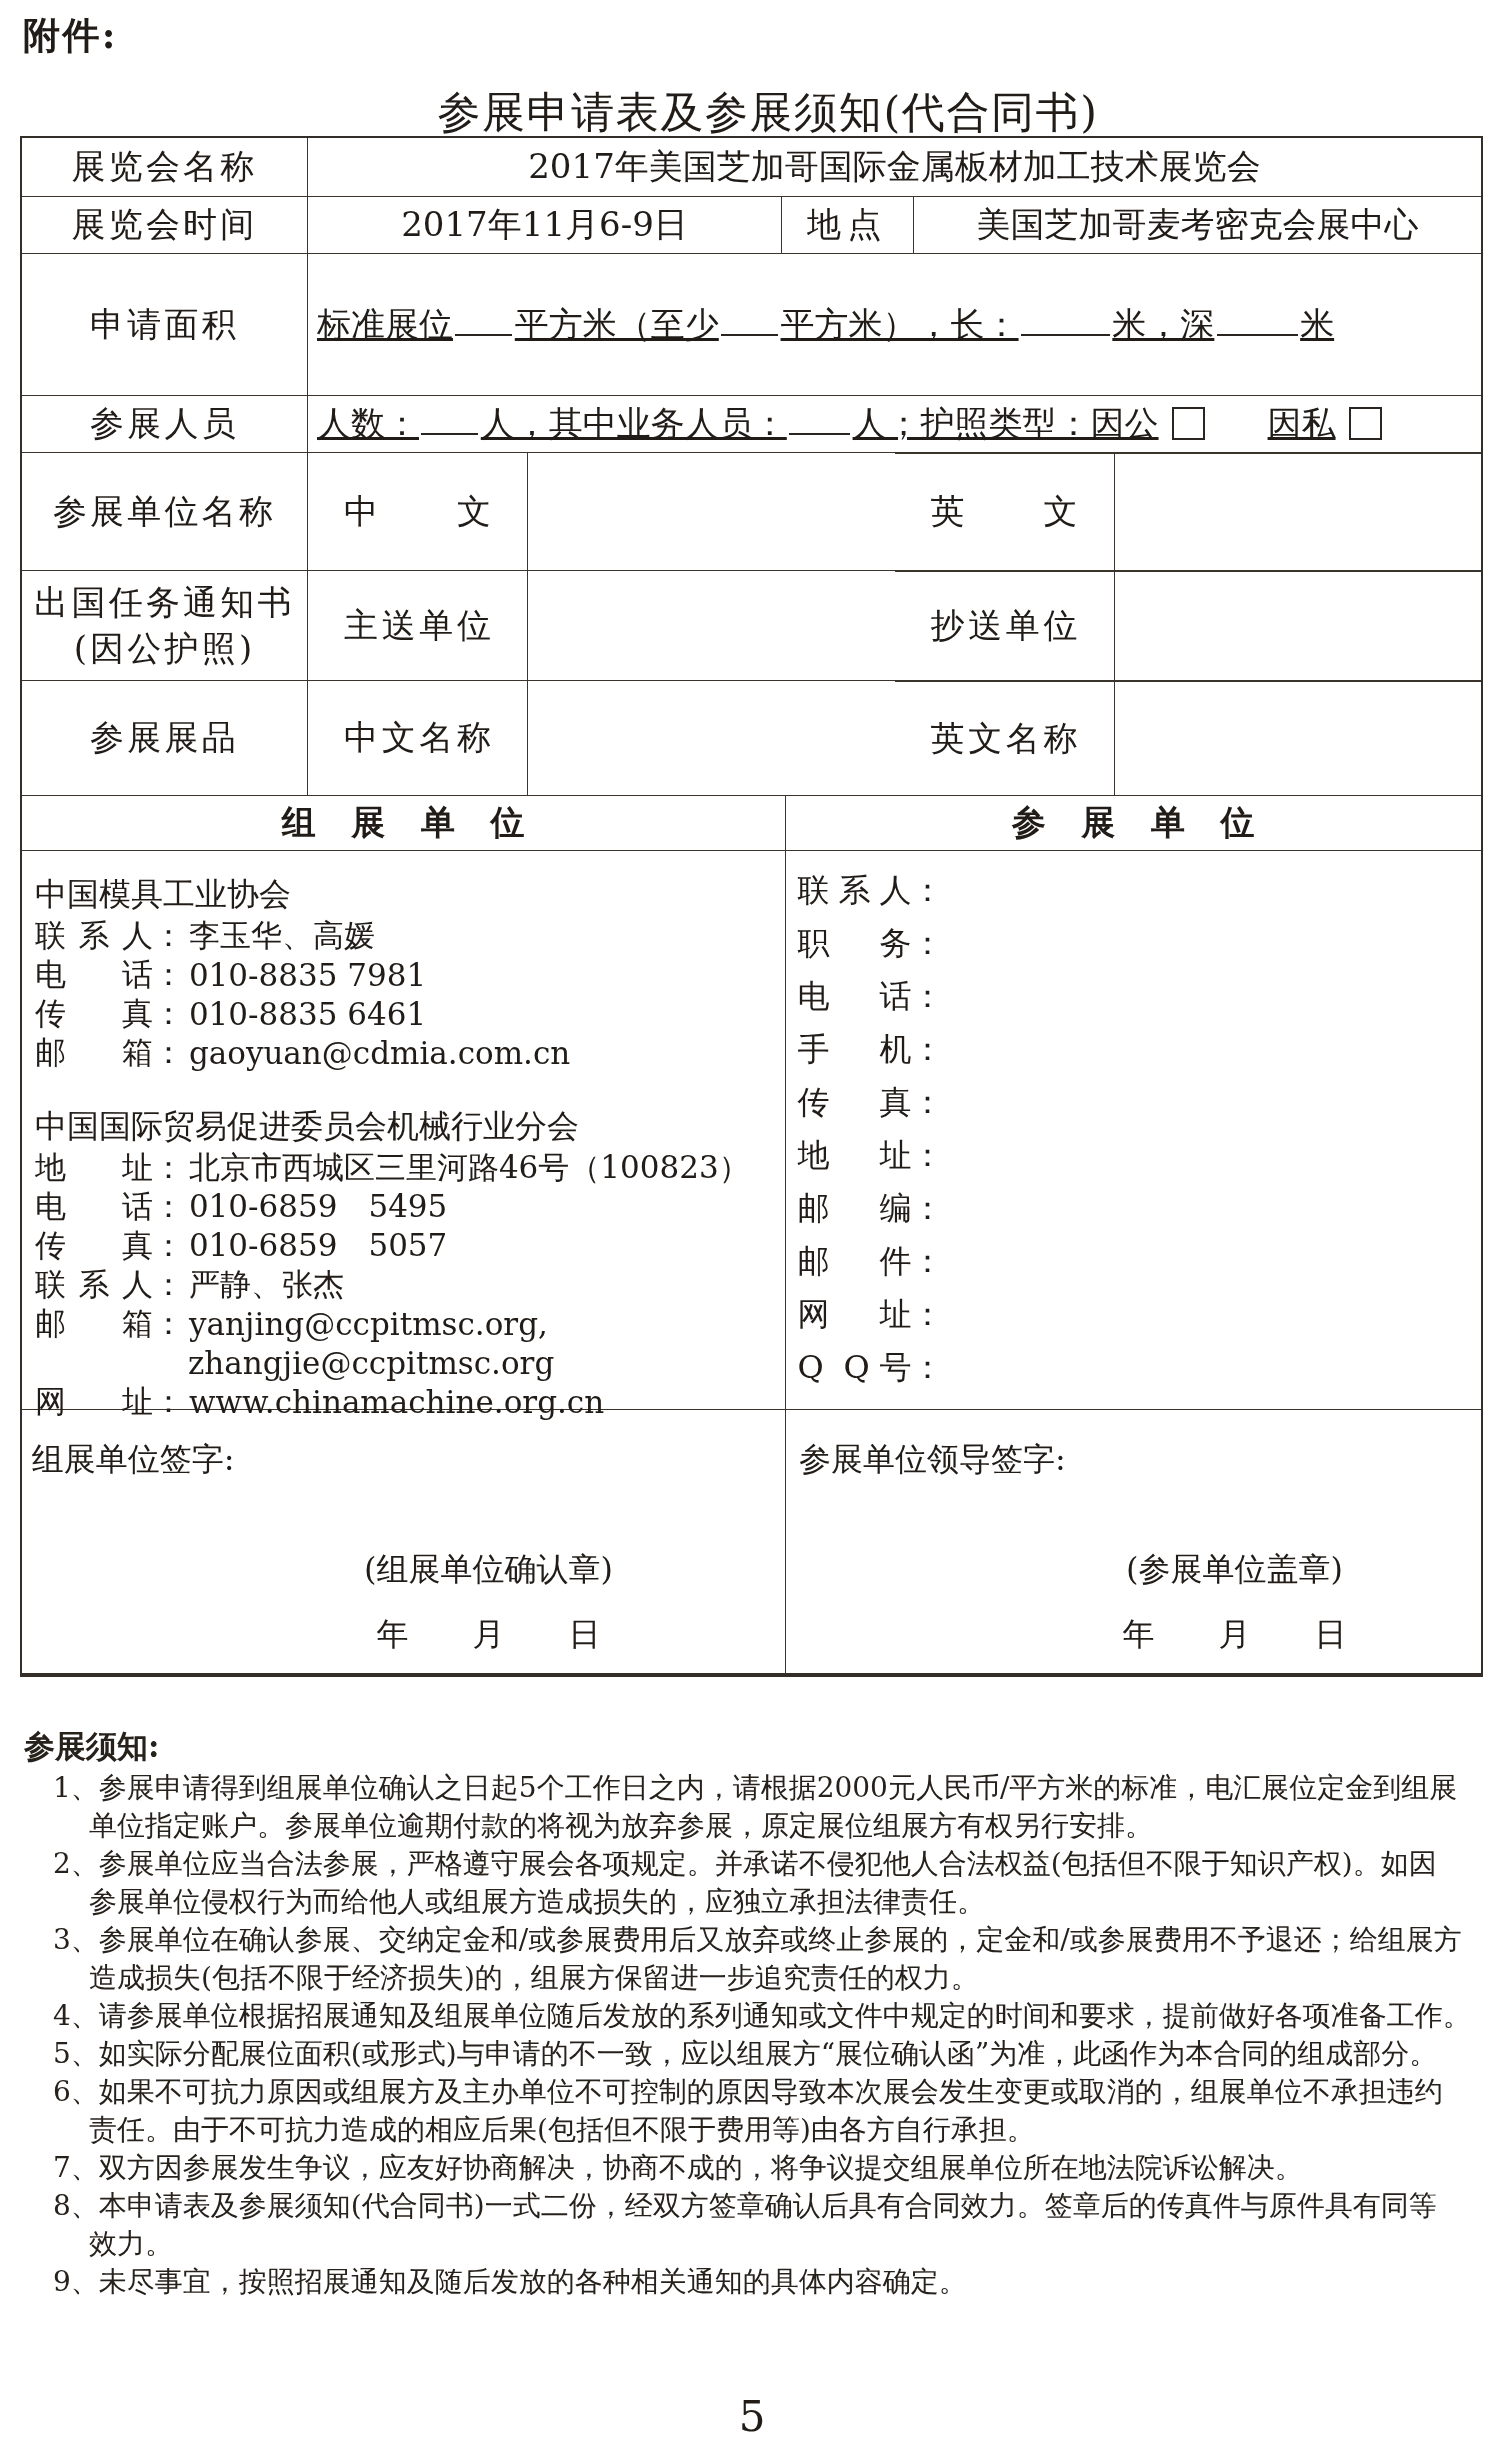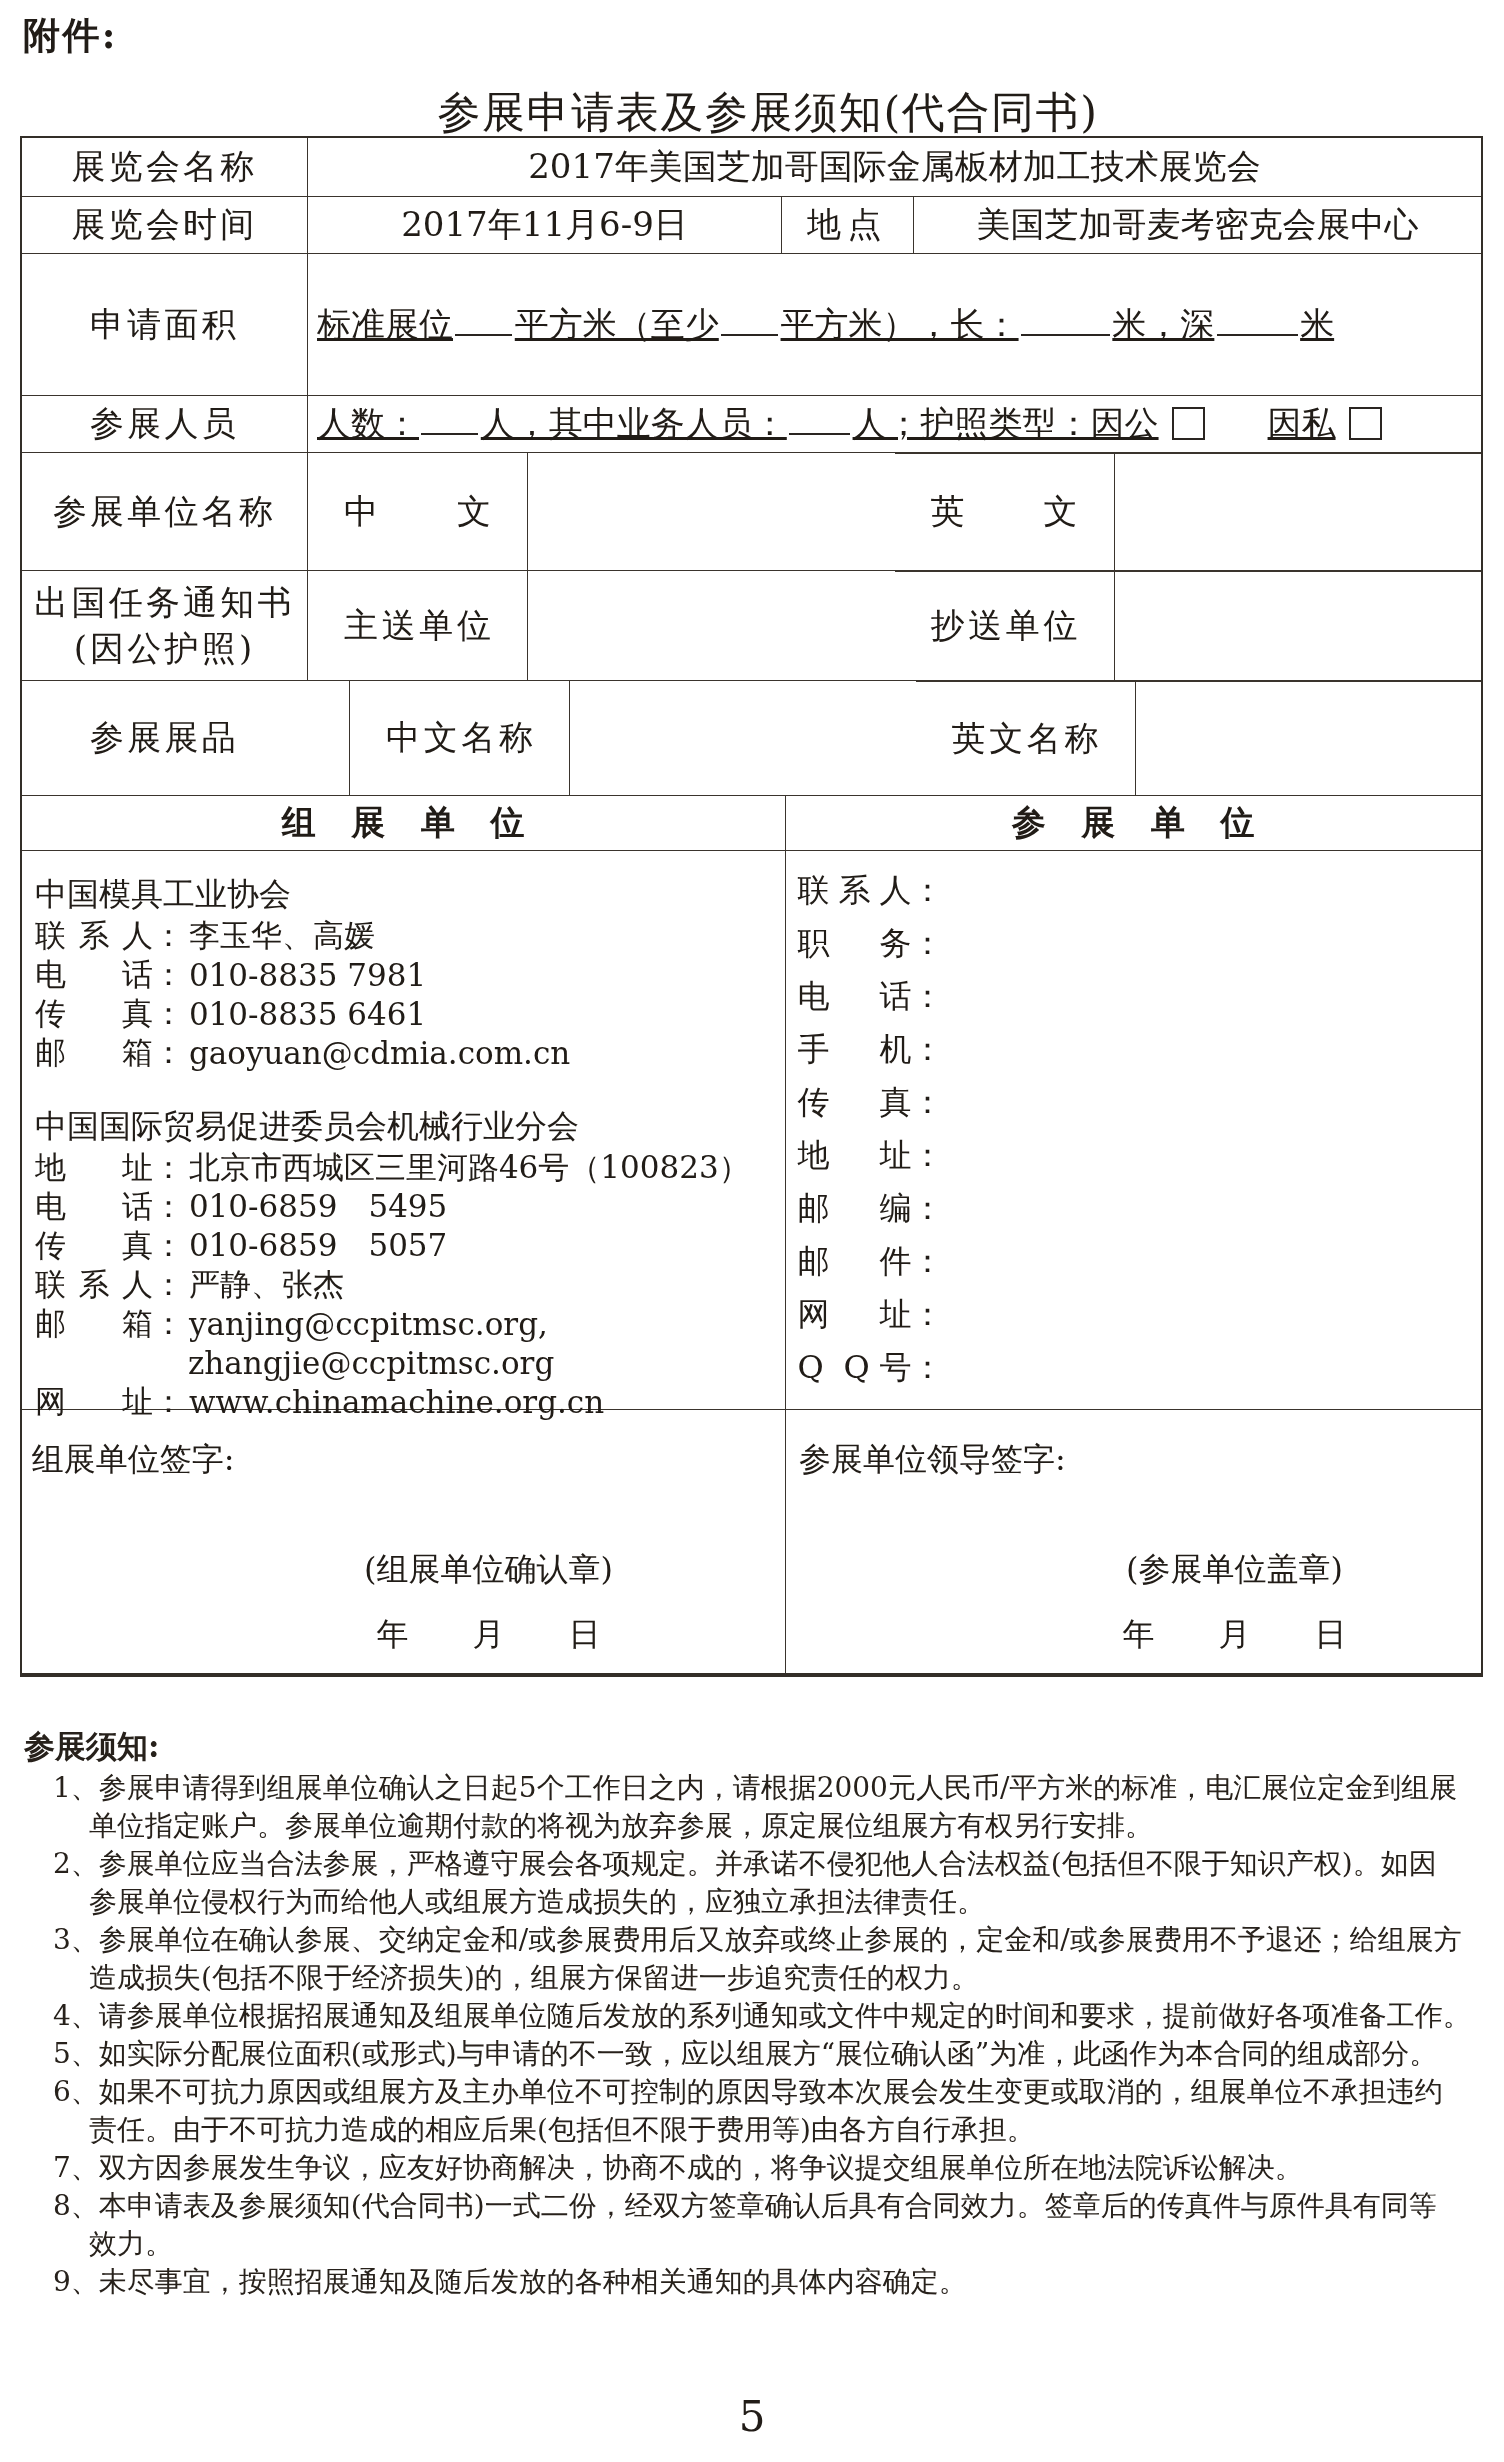--- a/index.html
+++ b/index.html
@@ -17,21 +17,21 @@
   .row + .row{border-top:1.6px solid #3a342d;}
   .cell{box-sizing:border-box;display:flex;align-items:center;min-width:0;}
   .row > .cell + .cell,
   .row > .cell + .subrows,
   .subrow > .cell + .cell{border-left:1.6px solid #3a342d;}
   .c1{width:285px;justify-content:center;text-align:center;letter-spacing:3.2px;flex-direction:column;}
   .grow{flex:1;}
   .center{justify-content:center;text-align:center;}
   .padl{padding-left:9px;text-decoration:underline;}
   .r1{height:58px;}.r2{height:57px;}.r3{height:142px;}.r4{height:57px;}
-  .r5{height:118px;}.r6{height:110px;}.r7{height:115px;gap:42px;}
+  .r5{height:118px;}.r6{height:110px;}.r7{height:115px;}
   .r8{height:55px;}.r9{height:559px;}.r10{height:264px;}
   .w585{width:474px;}.w163{width:132px;justify-content:center;letter-spacing:6.5px;}
 
   .subrows{flex:1;display:flex;flex-direction:row;}
   .subrow{flex:1;display:flex;min-height:0;}
   .subrow + .subrow{border-top:1.6px solid #3a342d;}
   .subcell{width:219px;padding:0 36px;}
   .jfull{display:inline-block;width:100%;text-align:justify;text-align-last:justify;}
 
   .fline{white-space:nowrap;}

